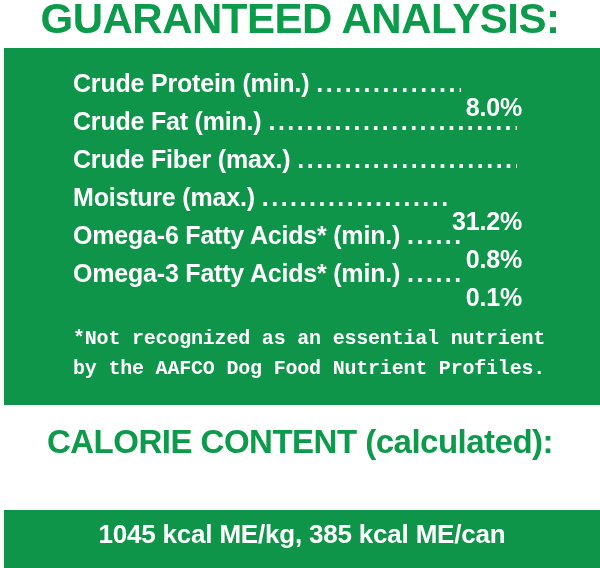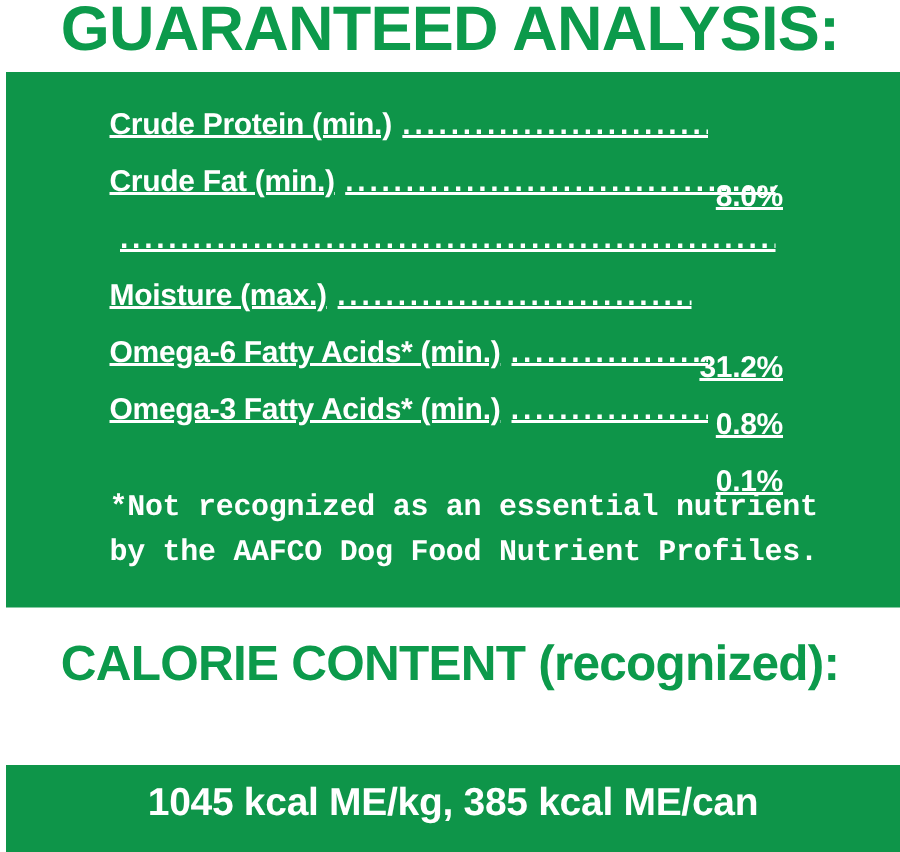--- a/index.html
+++ b/index.html
@@ -32,27 +32,26 @@
     background: var(--green-panel);
   }
   .analysis-panel { top: 48px; height: 357px; }
 
   .rows {
     position: absolute;
     left: 69px; right: 78px; top: 16px;
   }
   .row {
     display: flex;
-    align-items: flex-start;
+    align-items: center;
     height: 38px;
     line-height: 38px;
     color: #ffffff;
-    font-size: 20px;
+    font-size: 25px;
     letter-spacing: -0.2px;
-    text-decoration: underline;
   }
   .row .label { flex: 0 0 auto; white-space: nowrap; }
   .row .leader {
     flex: 1 1 auto;
     min-width: 0;
     overflow: hidden;
     white-space: nowrap;
     margin: 0 5px 0 7px;
     letter-spacing: 2.5px;
   }
@@ -111,20 +110,21 @@
         <span class="leader">..................................................................................</span>
         <span class="value">8.0%</span>
       </div>
 
       <div class="row">
         <span class="label">Crude Fat (min.)</span>
         <span class="leader">..................................................................................</span>
       </div>
 
       <div class="row">
+        <span class="label">Crude Fiber (max.)</span>
         <span class="leader">..................................................................................</span>
       </div>
 
       <div class="row">
         <span class="label">Moisture (max.)</span>
         <span class="leader">..................................................................................</span>
         <span class="value">31.2%</span>
       </div>
 
       <div class="row">
@@ -140,19 +140,19 @@
       </div>
 
     </div>
 
     <div class="footnote">
       <div>*Not recognized as an essential nutrient</div>
       <div>by the AAFCO Dog Food Nutrient Profiles.</div>
     </div>
   </div>
 
-  <div class="calorie-heading">CALORIE CONTENT (recognized):</div>
+  <div class="calorie-heading">CALORIE CONTENT (calculated):</div>
 
   <div class="panel calorie-panel">
     <span class="calorie-value">1045 kcal ME/kg, 385 kcal ME/can</span>
   </div>
 
 </div>
 
 </body></html>

